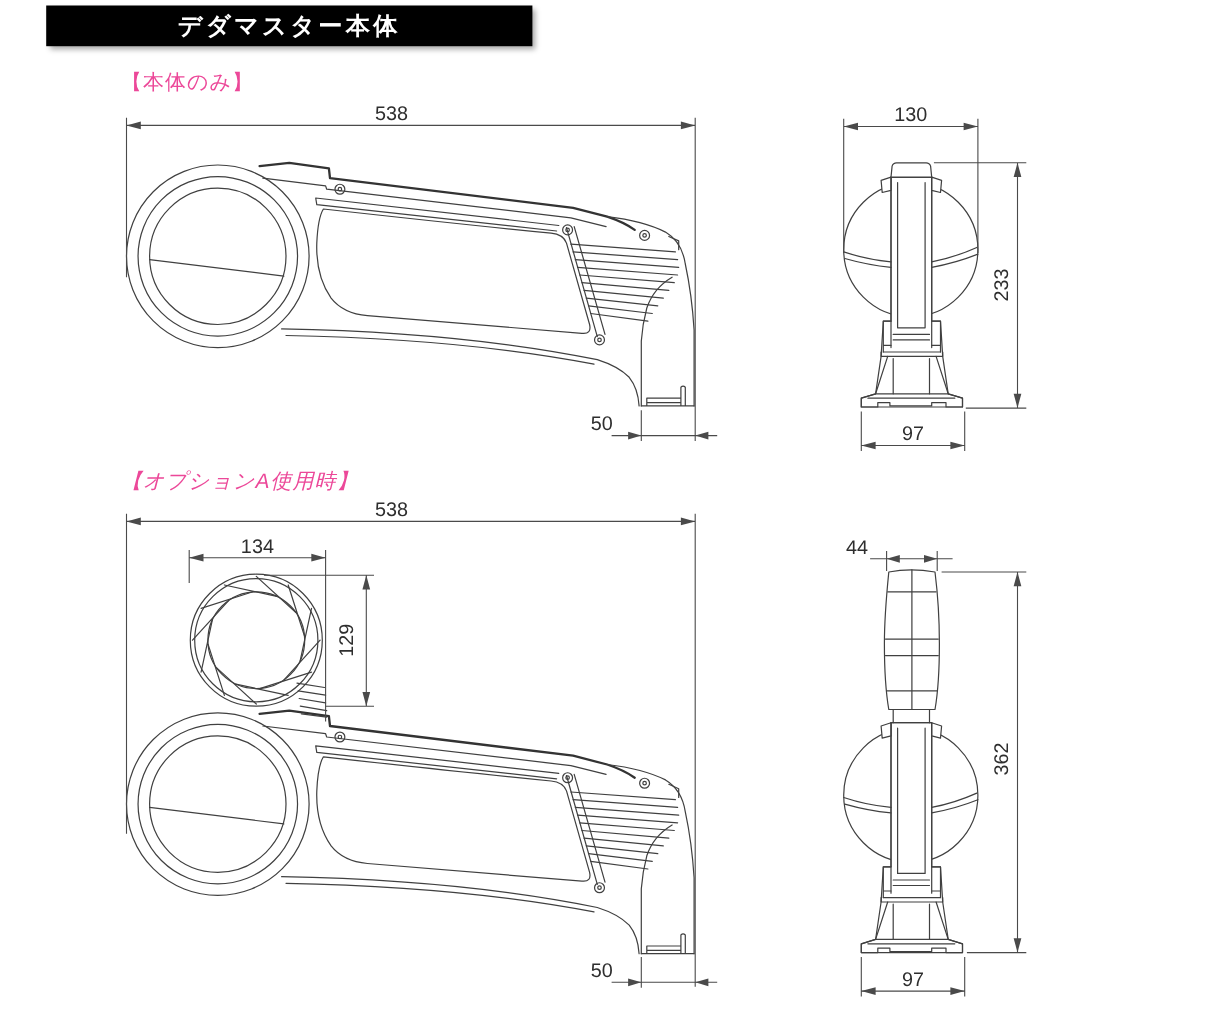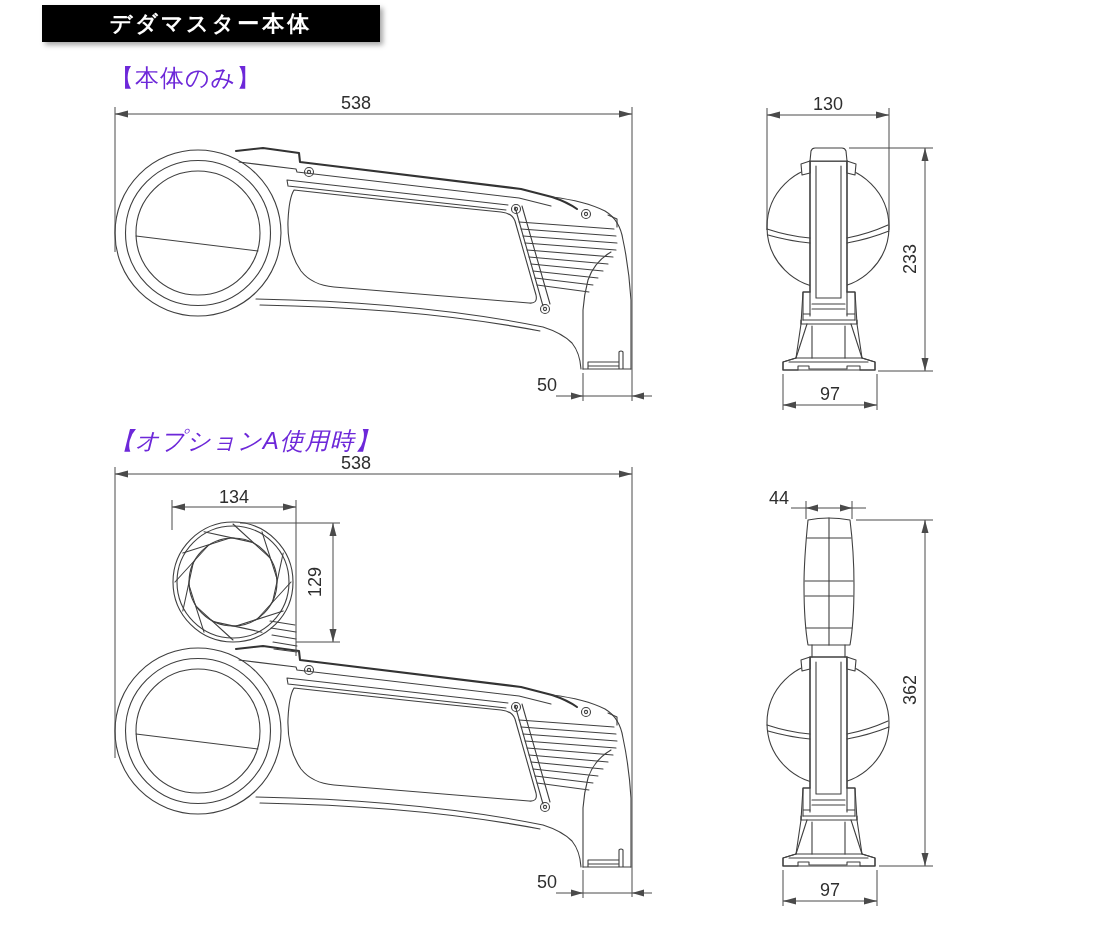--- a/index.html
+++ b/index.html
@@ -1,22 +1,22 @@
 <!DOCTYPE html>
 <html><head>
 <meta charset="utf-8">
 <style>
   html,body{margin:0;padding:0;background:#ffffff;}
   .canvas{position:relative;width:1100px;height:929px;background:#fff;overflow:hidden;
           font-family:"Liberation Sans","DejaVu Sans",sans-serif;}
-  .header-bar{position:absolute;left:42px;top:5px;width:338px;height:37px;background:#000;
+  .header-bar{position:absolute;left:42px;top:5px;width:442px;height:37px;background:#000;
               color:#fff;display:flex;align-items:center;justify-content:center;
               font-size:22px;font-weight:bold;letter-spacing:3px;
               box-shadow:3px 3px 5px rgba(0,0,0,.35);}
-  .section-label{position:absolute;color:#6d28d9;font-size:24px;letter-spacing:1px;white-space:nowrap;}
+  .section-label{position:absolute;color:#ec4899;font-size:19px;letter-spacing:1px;white-space:nowrap;}
   #label1{left:110px;top:62px;}
   #label2{left:110px;top:425px;font-style:italic;}
   svg{position:absolute;left:0;top:0;}
   .ln{stroke:#404040;stroke-width:1.1;fill:none;stroke-linecap:round;stroke-linejoin:round;}
   .lnT{stroke:#333;stroke-width:2.1;fill:none;stroke-linecap:round;stroke-linejoin:round;}
   .wh{fill:#ffffff;stroke:#404040;stroke-width:1.1;stroke-linejoin:round;}
   .dim{stroke:#4a4a4a;stroke-width:1;fill:none;}
   .arr{fill:#4a4a4a;stroke:none;}
   .dtxt{fill:#2e2e2e;font-size:18px;font-family:"Liberation Sans","DejaVu Sans",sans-serif;}
 </style>

